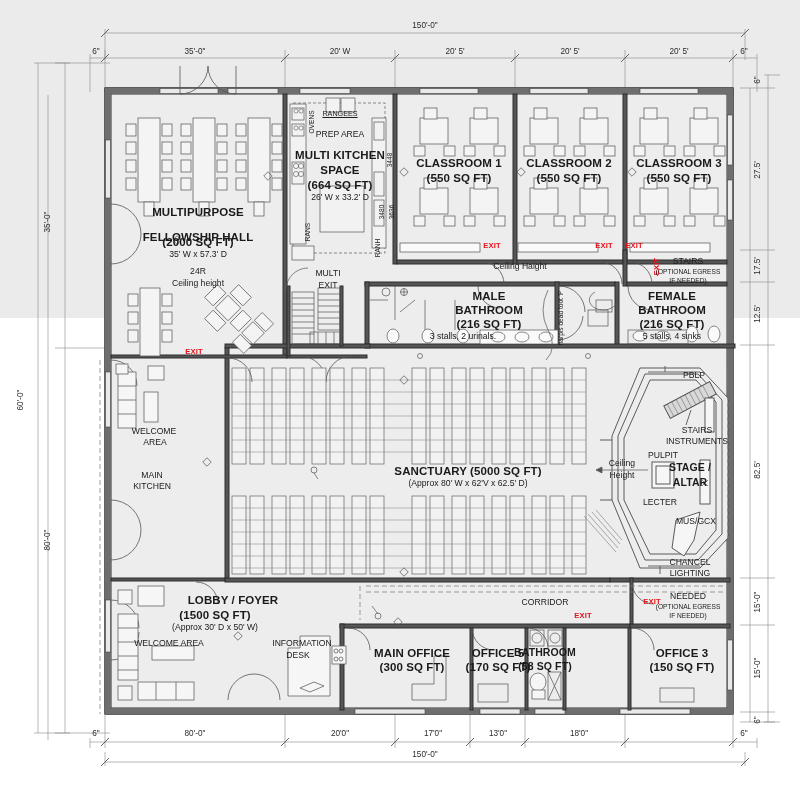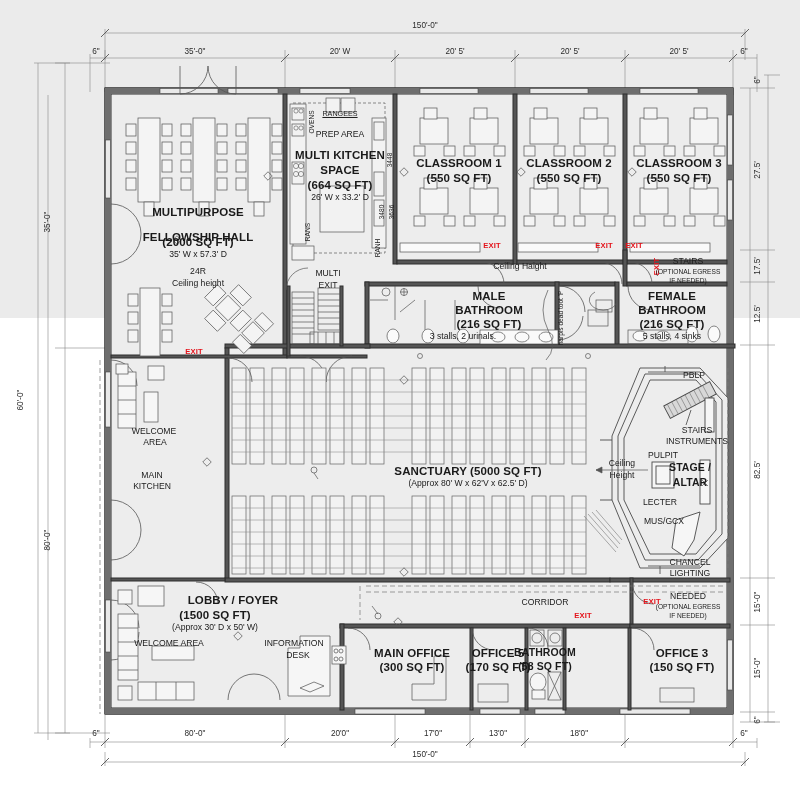--- a/index.html
+++ b/index.html
@@ -793,34 +793,34 @@
   <div class="lbl rm-sub ctr" style="left:622px;top:464px">Ceiling</div>
   <div class="lbl rm-sub ctr" style="left:622px;top:476px">Height</div>
 
   <div class="lbl rm-sub ctr" style="left:694px;top:376px">PBLP</div>
   <div class="lbl rm-sub ctr" style="left:697px;top:431px">STAIRS</div>
   <div class="lbl rm-sub ctr" style="left:697px;top:442px">INSTRUMENTS</div>
   <div class="lbl rm-sub ctr" style="left:663px;top:456px">PULPIT</div>
   <div class="lbl rm-name sm ctr" style="left:690px;top:468px">STAGE /</div>
   <div class="lbl rm-name sm ctr" style="left:690px;top:483px">ALTAR</div>
   <div class="lbl rm-sub ctr" style="left:660px;top:503px">LECTER</div>
-  <div class="lbl rm-sub ctr" style="left:664px;top:522px">MUS/GCX</div>
+  <div class="lbl rm-sub ctr" style="left:696px;top:522px">MUS/GCX</div>
   <div class="lbl rm-sub ctr" style="left:690px;top:563px">CHANCEL</div>
   <div class="lbl rm-sub ctr" style="left:690px;top:574px">LIGHTING</div>
 
   <div class="lbl rm-sub ctr" style="left:154px;top:432px">WELCOME</div>
   <div class="lbl rm-sub ctr" style="left:155px;top:443px">AREA</div>
   <div class="lbl rm-sub ctr" style="left:152px;top:476px">MAIN</div>
   <div class="lbl rm-sub ctr" style="left:152px;top:487px">KITCHEN</div>
 
   <div class="lbl rm-name ctr" style="left:233px;top:600px">LOBBY / FOYER</div>
   <div class="lbl rm-name ctr" style="left:215px;top:615px">(1500 SQ FT)</div>
   <div class="lbl rm-sub ctr" style="left:215px;top:628px">(Approx 30' D x 50' W)</div>
   <div class="lbl rm-sub ctr" style="left:169px;top:644px">WELCOME AREA</div>
-  <div class="lbl rm-sub ctr" style="left:294px;top:644px">INFORMATION</div>
+  <div class="lbl rm-sub ctr" style="left:302px;top:644px">INFORMATION</div>
   <div class="lbl rm-sub ctr" style="left:298px;top:656px">DESK</div>
 
   <div class="lbl rm-sub ctr" style="left:545px;top:603px">CORRIDOR</div>
 
   <div class="lbl rm-sub ctr" style="left:688px;top:597px">NEEDED</div>
   <div class="lbl tiny ctr" style="left:688px;top:607px">(OPTIONAL EGRESS</div>
   <div class="lbl tiny ctr" style="left:688px;top:616px">IF NEEDED)</div>
 
   <div class="lbl rm-name ctr" style="left:412px;top:653px">MAIN OFFICE</div>
   <div class="lbl rm-name ctr" style="left:412px;top:667px">(300 SQ FT)</div>

